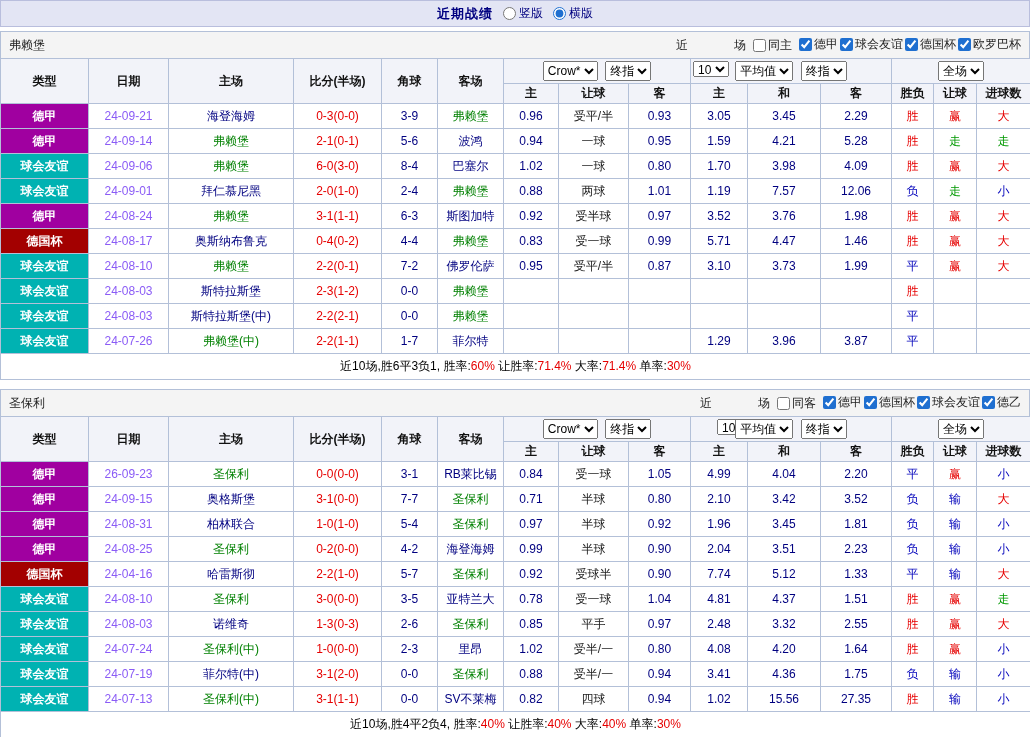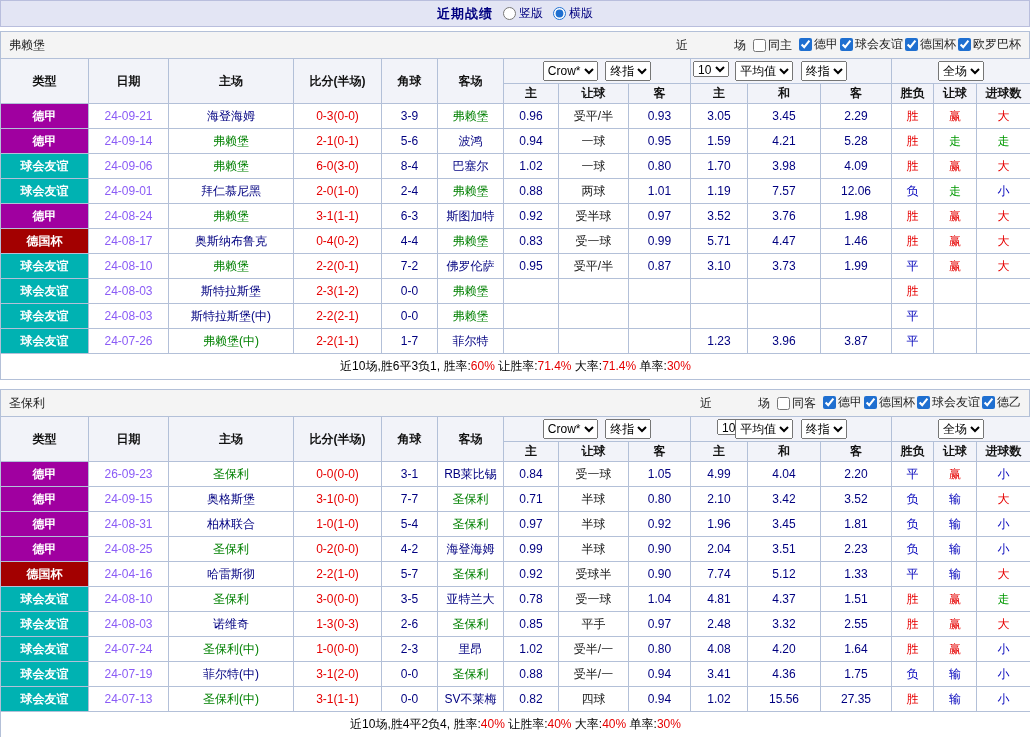--- a/index.html
+++ b/index.html
@@ -283,21 +283,21 @@
         <tr>
           <td class="league" style="background: rgb(0, 178, 178);">球会友谊</td>
           <td class="date">24-07-26</td>
           <td class="team focus">弗赖堡(中)</td>
           <td class="score">2-2(1-1)</td>
           <td class="corner">1-7</td>
           <td class="team">菲尔特</td>
           <td class="odds"></td>
           <td class="hcp"></td>
           <td class="odds"></td>
-          <td class="odds">1.23</td>
+          <td class="odds">1.29</td>
           <td class="odds">3.96</td>
           <td class="odds">3.87</td>
           <td class="res" style="color: rgb(0, 0, 187);">平</td>
           <td class="res" style="color: rgb(0, 0, 0);"></td>
           <td class="res" style="color: rgb(0, 0, 0);"></td>
         </tr>
       </tbody>
     <tfoot>
       <tr>
         <td colspan="15" class="summary"><span>近10场,胜6平3负1, </span><span>胜率:</span><span class="red">60%</span><span> 让胜率:</span><span class="red">71.4%</span><span> 大率:</span><span class="red">71.4%</span><span> 单率:</span><span class="red">30%</span></td>

